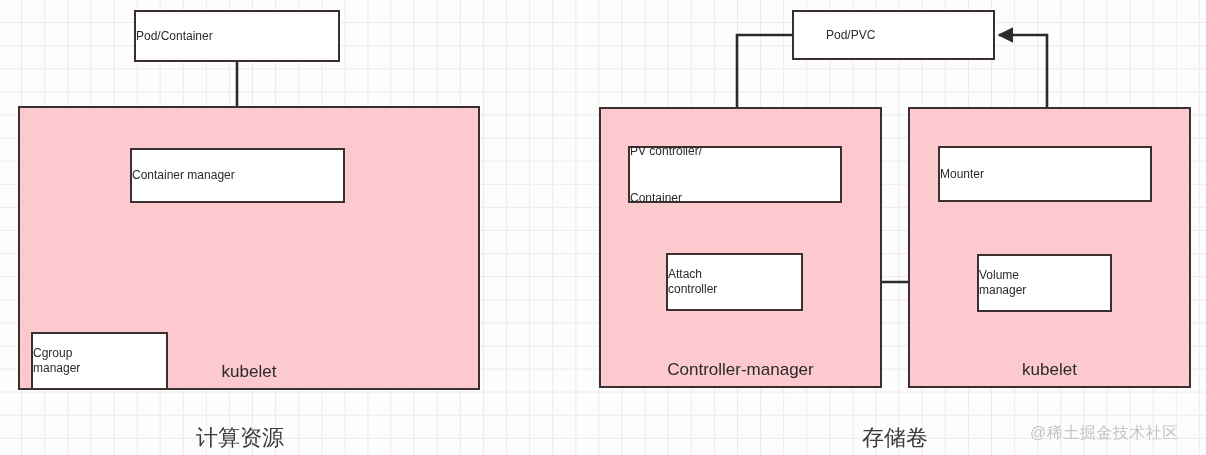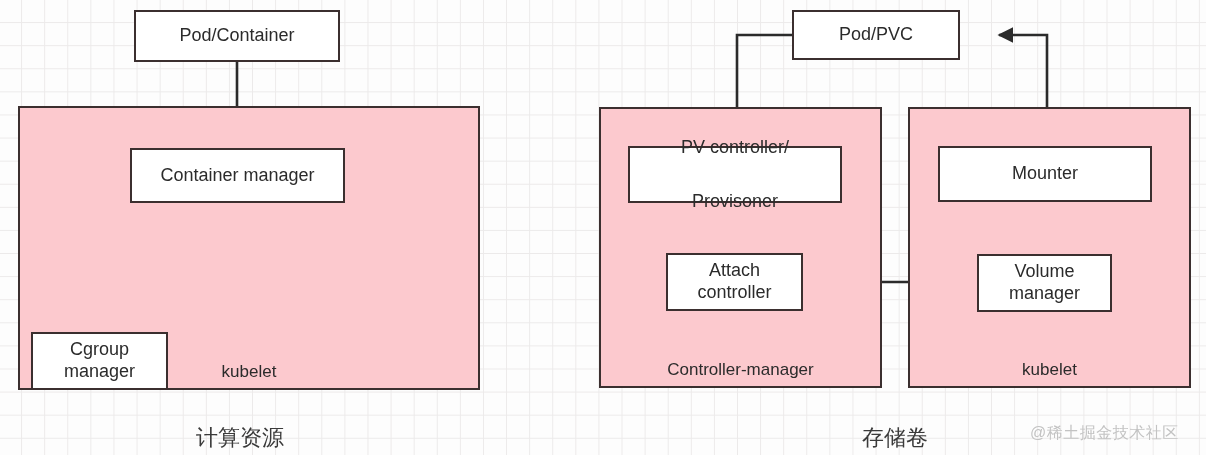--- a/index.html
+++ b/index.html
@@ -46,22 +46,21 @@
     line-height: 1.1;
   }
   .node-box {
     position: absolute;
     background: #ffffff;
     border: 2.5px solid #3b2f2f;
     box-sizing: border-box;
     display: flex;
     align-items: center;
     justify-content: center;
-    text-align: center;
-    font-size: 18px;
+    font-size: 12px;
     color: #2b2b2b;
     line-height: 1.22;
     z-index: 3;
   }
   .node-box span { display: block; width: 100%; }
   .caption {
     position: absolute;
     font-size: 22px;
     color: #3a3a3a;
     white-space: nowrap;
@@ -124,27 +123,27 @@
   <div class="caption" style="left:196px; top:423px;">计算资源</div>
 
   <div class="group-box" style="left:599px; top:107px; width:283px; height:281px;">
     <div class="group-label">Controller-manager</div>
   </div>
 
   <div class="group-box" style="left:908px; top:107px; width:283px; height:281px;">
     <div class="group-label">kubelet</div>
   </div>
 
-  <div class="node-box" style="left:792px; top:10px; width:168px; height:50px;">
+  <div class="node-box" style="left:792px; top:10px; width:203px; height:50px;padding-left:32px;">
     <span>Pod/PVC</span>
   </div>
 
   <div class="node-box" style="left:628px; top:146px; width:214px; height:57px; flex-direction:column;gap:32px;">
     <span>PV controller/</span>
-    <span>Provisoner</span>
+    <span>Container</span>
   </div>
 
   <div class="node-box" style="left:666px; top:253px; width:137px; height:58px; flex-direction:column;">
     <span>Attach</span>
     <span>controller</span>
   </div>
 
   <div class="node-box" style="left:938px; top:146px; width:214px; height:56px;">
     <span>Mounter</span>
   </div>

